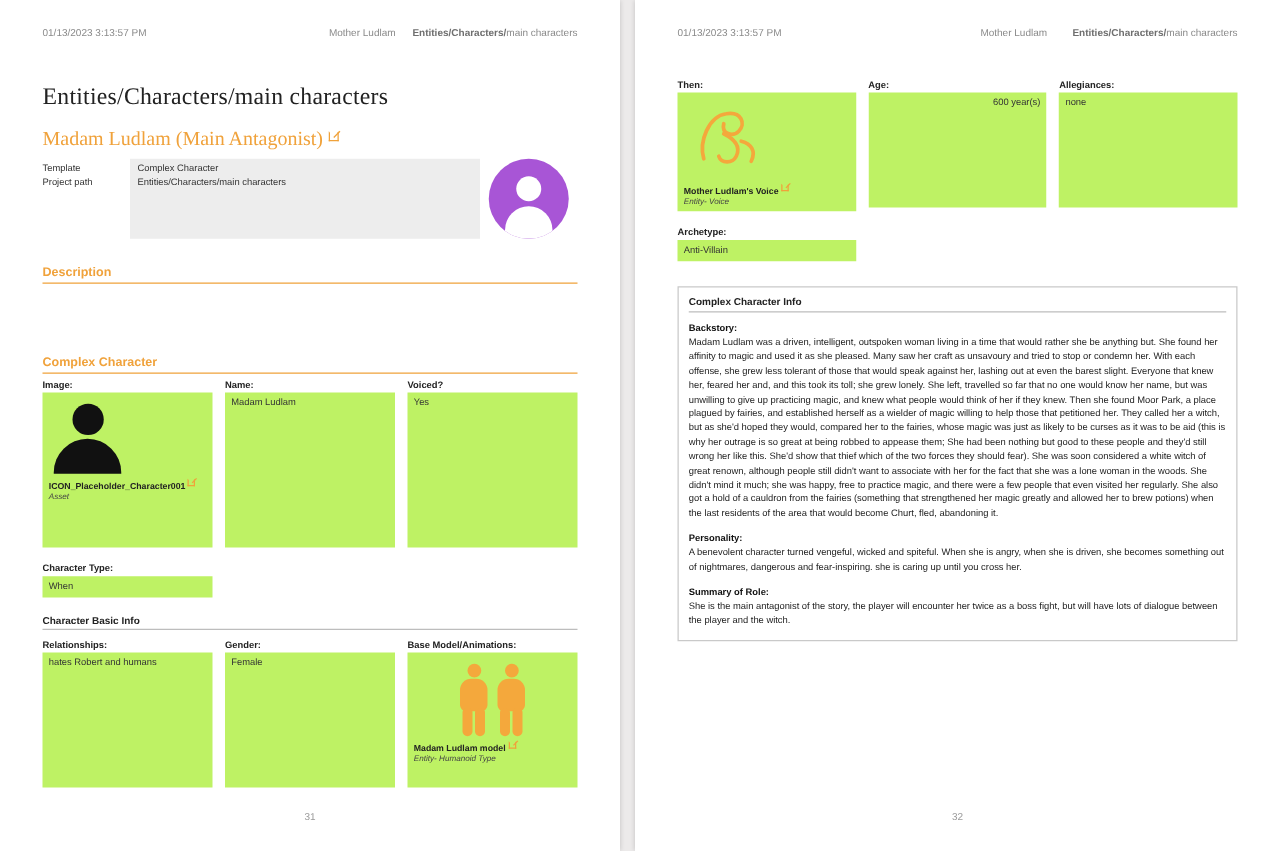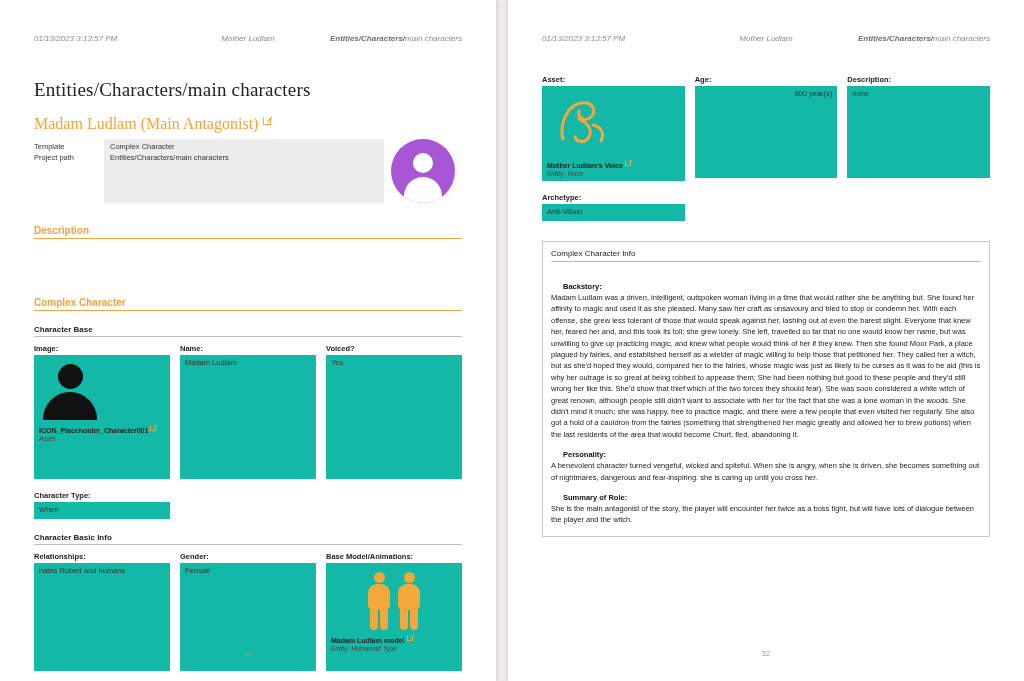--- a/index.html
+++ b/index.html
@@ -27,25 +27,24 @@
   }
   .page-left { width: 496px; }
   .page-right { width: 516px; }
 
   
   .pg-header {
     display: flex;
     align-items: flex-start;
     font-size: 8px;
     color: #8a8a8a;
-    padding: 34px 34px 0 34px;
-    font-style: italic;
+    padding: 22px 34px 0 34px;
   }
   .pg-header .h-date { width: 34%; }
-  .pg-header .h-mid { width: 32%; text-align: center; }
+  .pg-header .h-mid { width: 32%; text-align: right; }
   .pg-header .h-right { width: 34%; text-align: right; line-height: 1.35; }
   .pg-header .h-right b { color: #6f6f6f; font-weight: bold; text-align: center; }
 
   .pg-footer {
     position: absolute;
     bottom: 23px; left: 0; right: 0;
     text-align: center;
     font-size: 8px;
     color: #9a9a9a;
   }
@@ -164,21 +163,21 @@
     gap: 10px;
   }
   .field { flex: 1; }
   .field-label {
     font-size: 7.5px;
     font-weight: bold;
     color: #222;
     margin-bottom: 2px;
   }
   .field-box {
-    background: #14b8a6;
+    background: #bef264;
     font-size: 7.5px;
     color: #333;
     padding: 3px 5px;
     line-height: 1.45;
     min-height: 14px;
   }
   .field-box.tall { min-height: 108px; }
   .field-box.tall2 { min-height: 124px; }
   .field-box.short { min-height: 13px; }
   .field-box.med { min-height: 92px; }
@@ -258,36 +257,35 @@
     width: 62px; height: 56px;
     margin: 6px 0 0 6px;
   }
 
   .body-block { font-size: 7.5px; color: #222; }
   .body-label {
     font-size: 7.5px;
     font-weight: bold;
     margin-bottom: 1px;
     color: #111;
-    margin-left: 12px;
   }
   .body-text {
     font-size: 7.5px;
     line-height: 1.52;
     color: #222;
     text-align: left;
   }
   .spacer-sm { height: 10px; }
   .cci-head {
     font-size: 8px;
-    font-weight: normal;
+    font-weight: bold;
     color: #222;
     border-bottom: 1px solid #bdbdbd;
     padding-bottom: 3px;
-    margin-bottom: 20px;
+    margin-bottom: 8px;
   }
   .cci-wrap {
     border: 1px solid #c9c9c9;
     padding: 7px 8px 10px 8px;
     margin-top: 20px;
   }
 </style>
 </head>
 <body>
 
@@ -327,21 +325,20 @@
             <div class="body"></div>
           </div>
         </div>
       </div>
 
       <div class="section-head">Description</div>
       <div style="height:32px"></div>
 
       <div class="section-head">Complex Character</div>
 
-      <div class="sub-head">Character Base</div>
 
       <div class="fields">
         <div class="field">
           <div class="field-label">Image:</div>
           <div class="field-box tall2">
             <div class="silhouette">
               <div class="s-head"></div>
               <div class="s-body"></div>
             </div>
             <div class="asset-caption">
@@ -419,39 +416,39 @@
       <div class="h-mid">Mother Ludlam</div>
       <div class="h-right">
         <b>Entities/Characters/</b><span>main characters</span>
       </div>
     </div>
 
     <div class="content" style="padding-top:30px;">
 
       <div class="fields">
         <div class="field">
-          <div class="field-label">Asset:</div>
+          <div class="field-label">Then:</div>
           <div class="field-box med">
             <svg class="voice-icon" viewBox="0 0 62 56">
               <path d="M10 44 C 6 30, 14 10, 28 8 C 40 6, 44 16, 38 22 C 33 27, 24 24, 26 16" fill="none" stroke="#f4a83c" stroke-width="3" stroke-linecap="round"></path>
               <path d="M26 24 C 34 28, 40 34, 36 42 C 33 48, 24 48, 22 42" fill="none" stroke="#f4a83c" stroke-width="3" stroke-linecap="round"></path>
               <path d="M40 30 C 48 32, 52 38, 48 46" fill="none" stroke="#f4a83c" stroke-width="3" stroke-linecap="round"></path>
             </svg>
             <div class="asset-caption">
               <span>Mother Ludlam's Voice</span><span class="ext-link sm"></span>
             </div>
             <div class="asset-sub">Entity- Voice</div>
           </div>
         </div>
         <div class="field">
           <div class="field-label">Age:</div>
           <div class="field-box med" style="text-align:right;">600 year(s)</div>
         </div>
         <div class="field">
-          <div class="field-label">Description:</div>
+          <div class="field-label">Allegiances:</div>
           <div class="field-box med">none</div>
         </div>
       </div>
 
       <div style="height:12px"></div>
 
       <div class="fields">
         <div class="field">
           <div class="field-label">Archetype:</div>
           <div class="field-box short">Anti-Villain</div>

